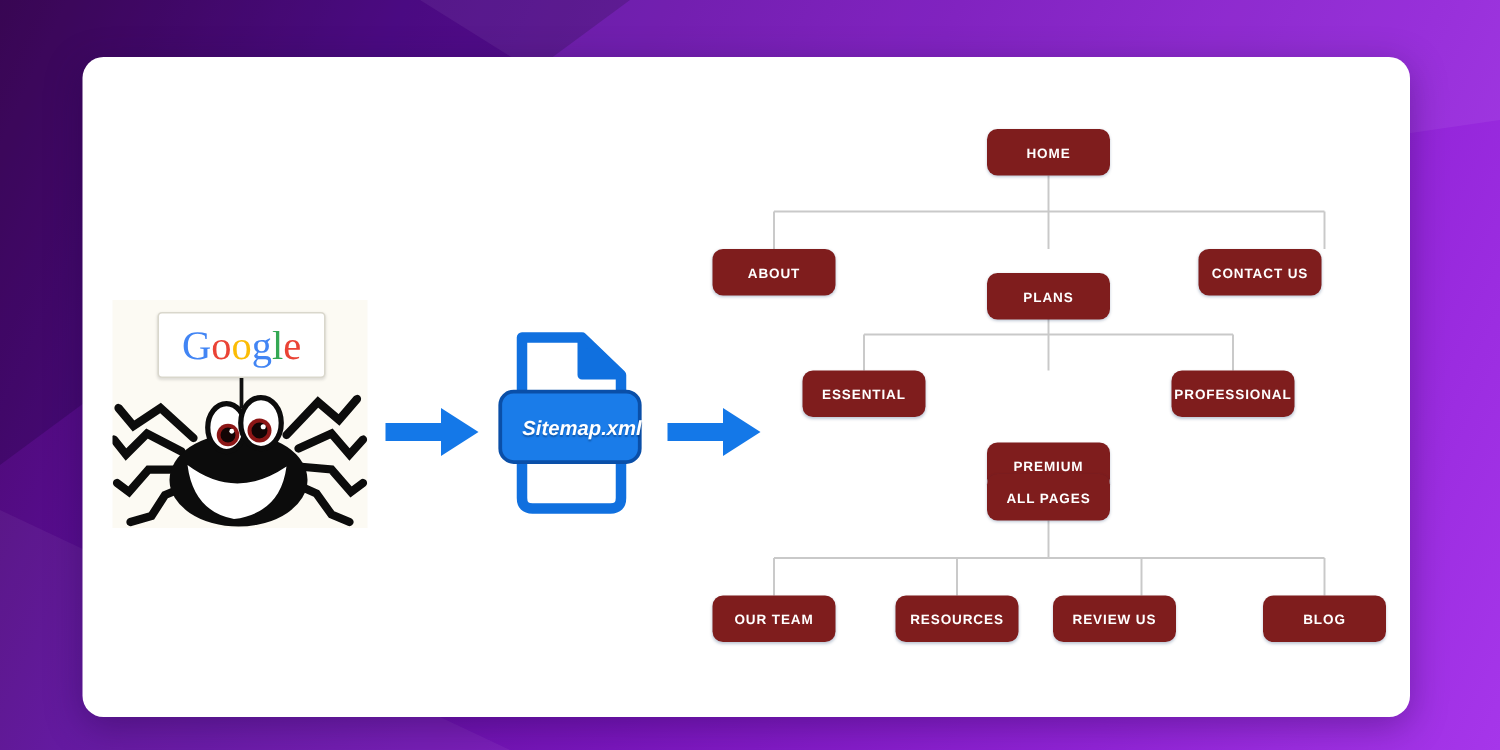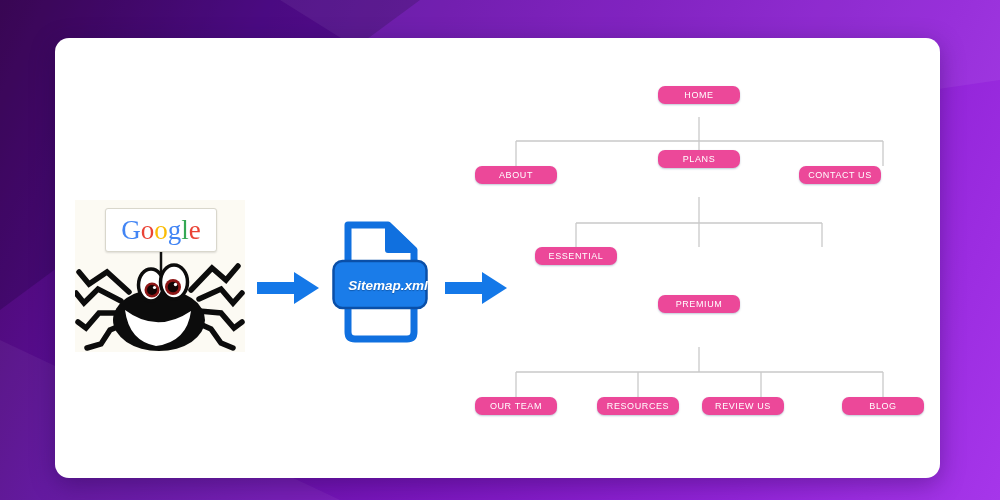--- a/index.html
+++ b/index.html
@@ -43,28 +43,28 @@
   .sitemap-label{
     position:absolute;left:0;top:42px;width:112px;height:46px;
     display:flex;align-items:center;justify-content:center;
     color:#ffffff;font-style:italic;font-size:13.5px;font-weight:bold;
     text-shadow:0 1px 1px rgba(0,40,90,0.4);
   }
 
   
   .tree-lines{position:absolute;left:0;top:0;width:885px;height:440px;pointer-events:none;}
   .tree-node{
-    position:absolute;width:82px;height:18px;background:#ec4899;border-radius:7px;
+    position:absolute;width:82px;height:31px;background:#7f1d1d;border-radius:7px;
     display:flex;align-items:center;justify-content:center;
-    color:#ffffff;font-size:9px;font-weight:normal;letter-spacing:0.6px;
+    color:#ffffff;font-size:9px;font-weight:bold;letter-spacing:0.6px;
     box-shadow:0 1px 2px rgba(0,40,90,0.25);
   }
   .n-home{left:603px;top:48px;}
   .n-about{left:420px;top:128px;}
-  .n-plans{left:603px;top:112px;}
+  .n-plans{left:603px;top:144px;}
   .n-contact{left:744px;top:128px;}
   .n-essential{left:480px;top:209px;text-align:right;}
   .n-premium{left:603px;top:209px;margin-top:48px;}
   .n-professional{left:726px;top:209px;}
   .n-allpages{left:603px;top:278px;}
   .n-ourteam{left:420px;top:359px;}
   .n-resources{left:542px;top:359px;}
   .n-reviewus{left:647px;top:359px;}
   .n-blog{left:787px;top:359px;}
 </style>
@@ -159,18 +159,20 @@
       <path d="M828,334 V359"></path>
     </g>
   </svg>
 
   <div class="tree-node n-home">HOME</div>
   <div class="tree-node n-about">ABOUT</div>
   <div class="tree-node n-plans">PLANS</div>
   <div class="tree-node n-contact">CONTACT US</div>
   <div class="tree-node n-essential">ESSENTIAL</div>
   <div class="tree-node n-premium">PREMIUM</div>
+  <div class="tree-node n-professional">PROFESSIONAL</div>
+  <div class="tree-node n-allpages">ALL PAGES</div>
   <div class="tree-node n-ourteam">OUR TEAM</div>
   <div class="tree-node n-resources">RESOURCES</div>
   <div class="tree-node n-reviewus">REVIEW US</div>
   <div class="tree-node n-blog">BLOG</div>
 
 </div>
 
 </body></html>

